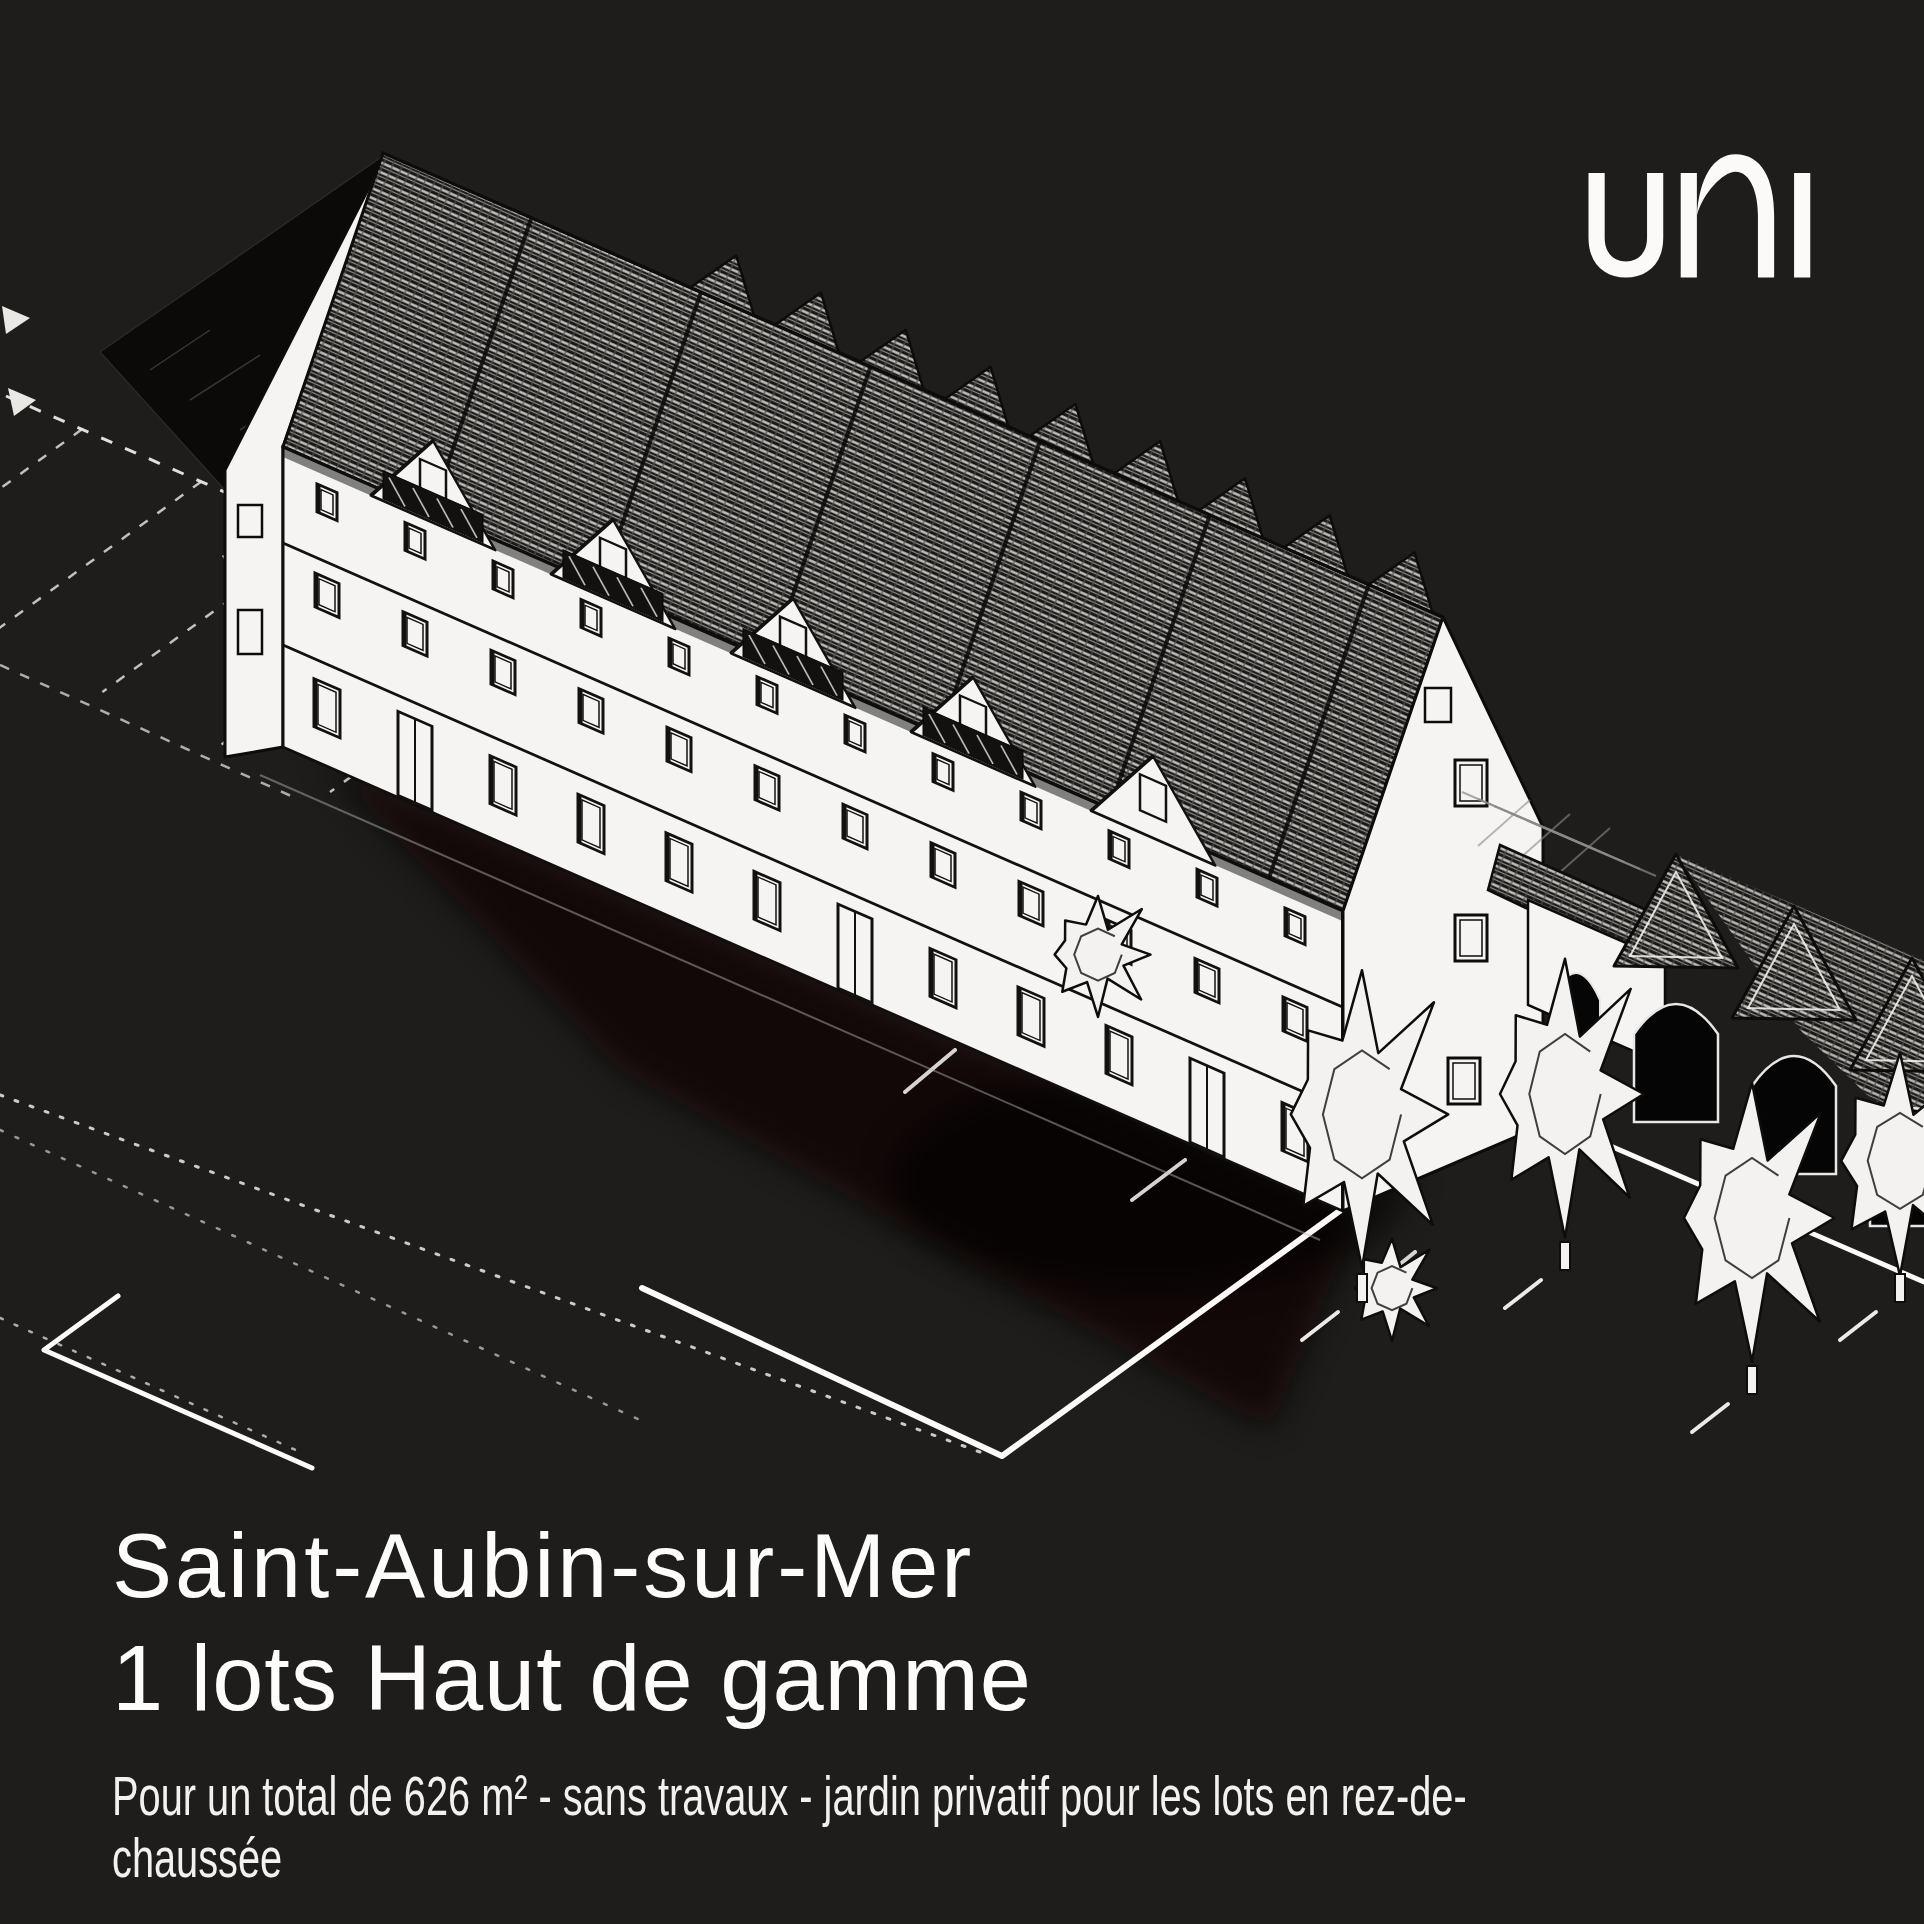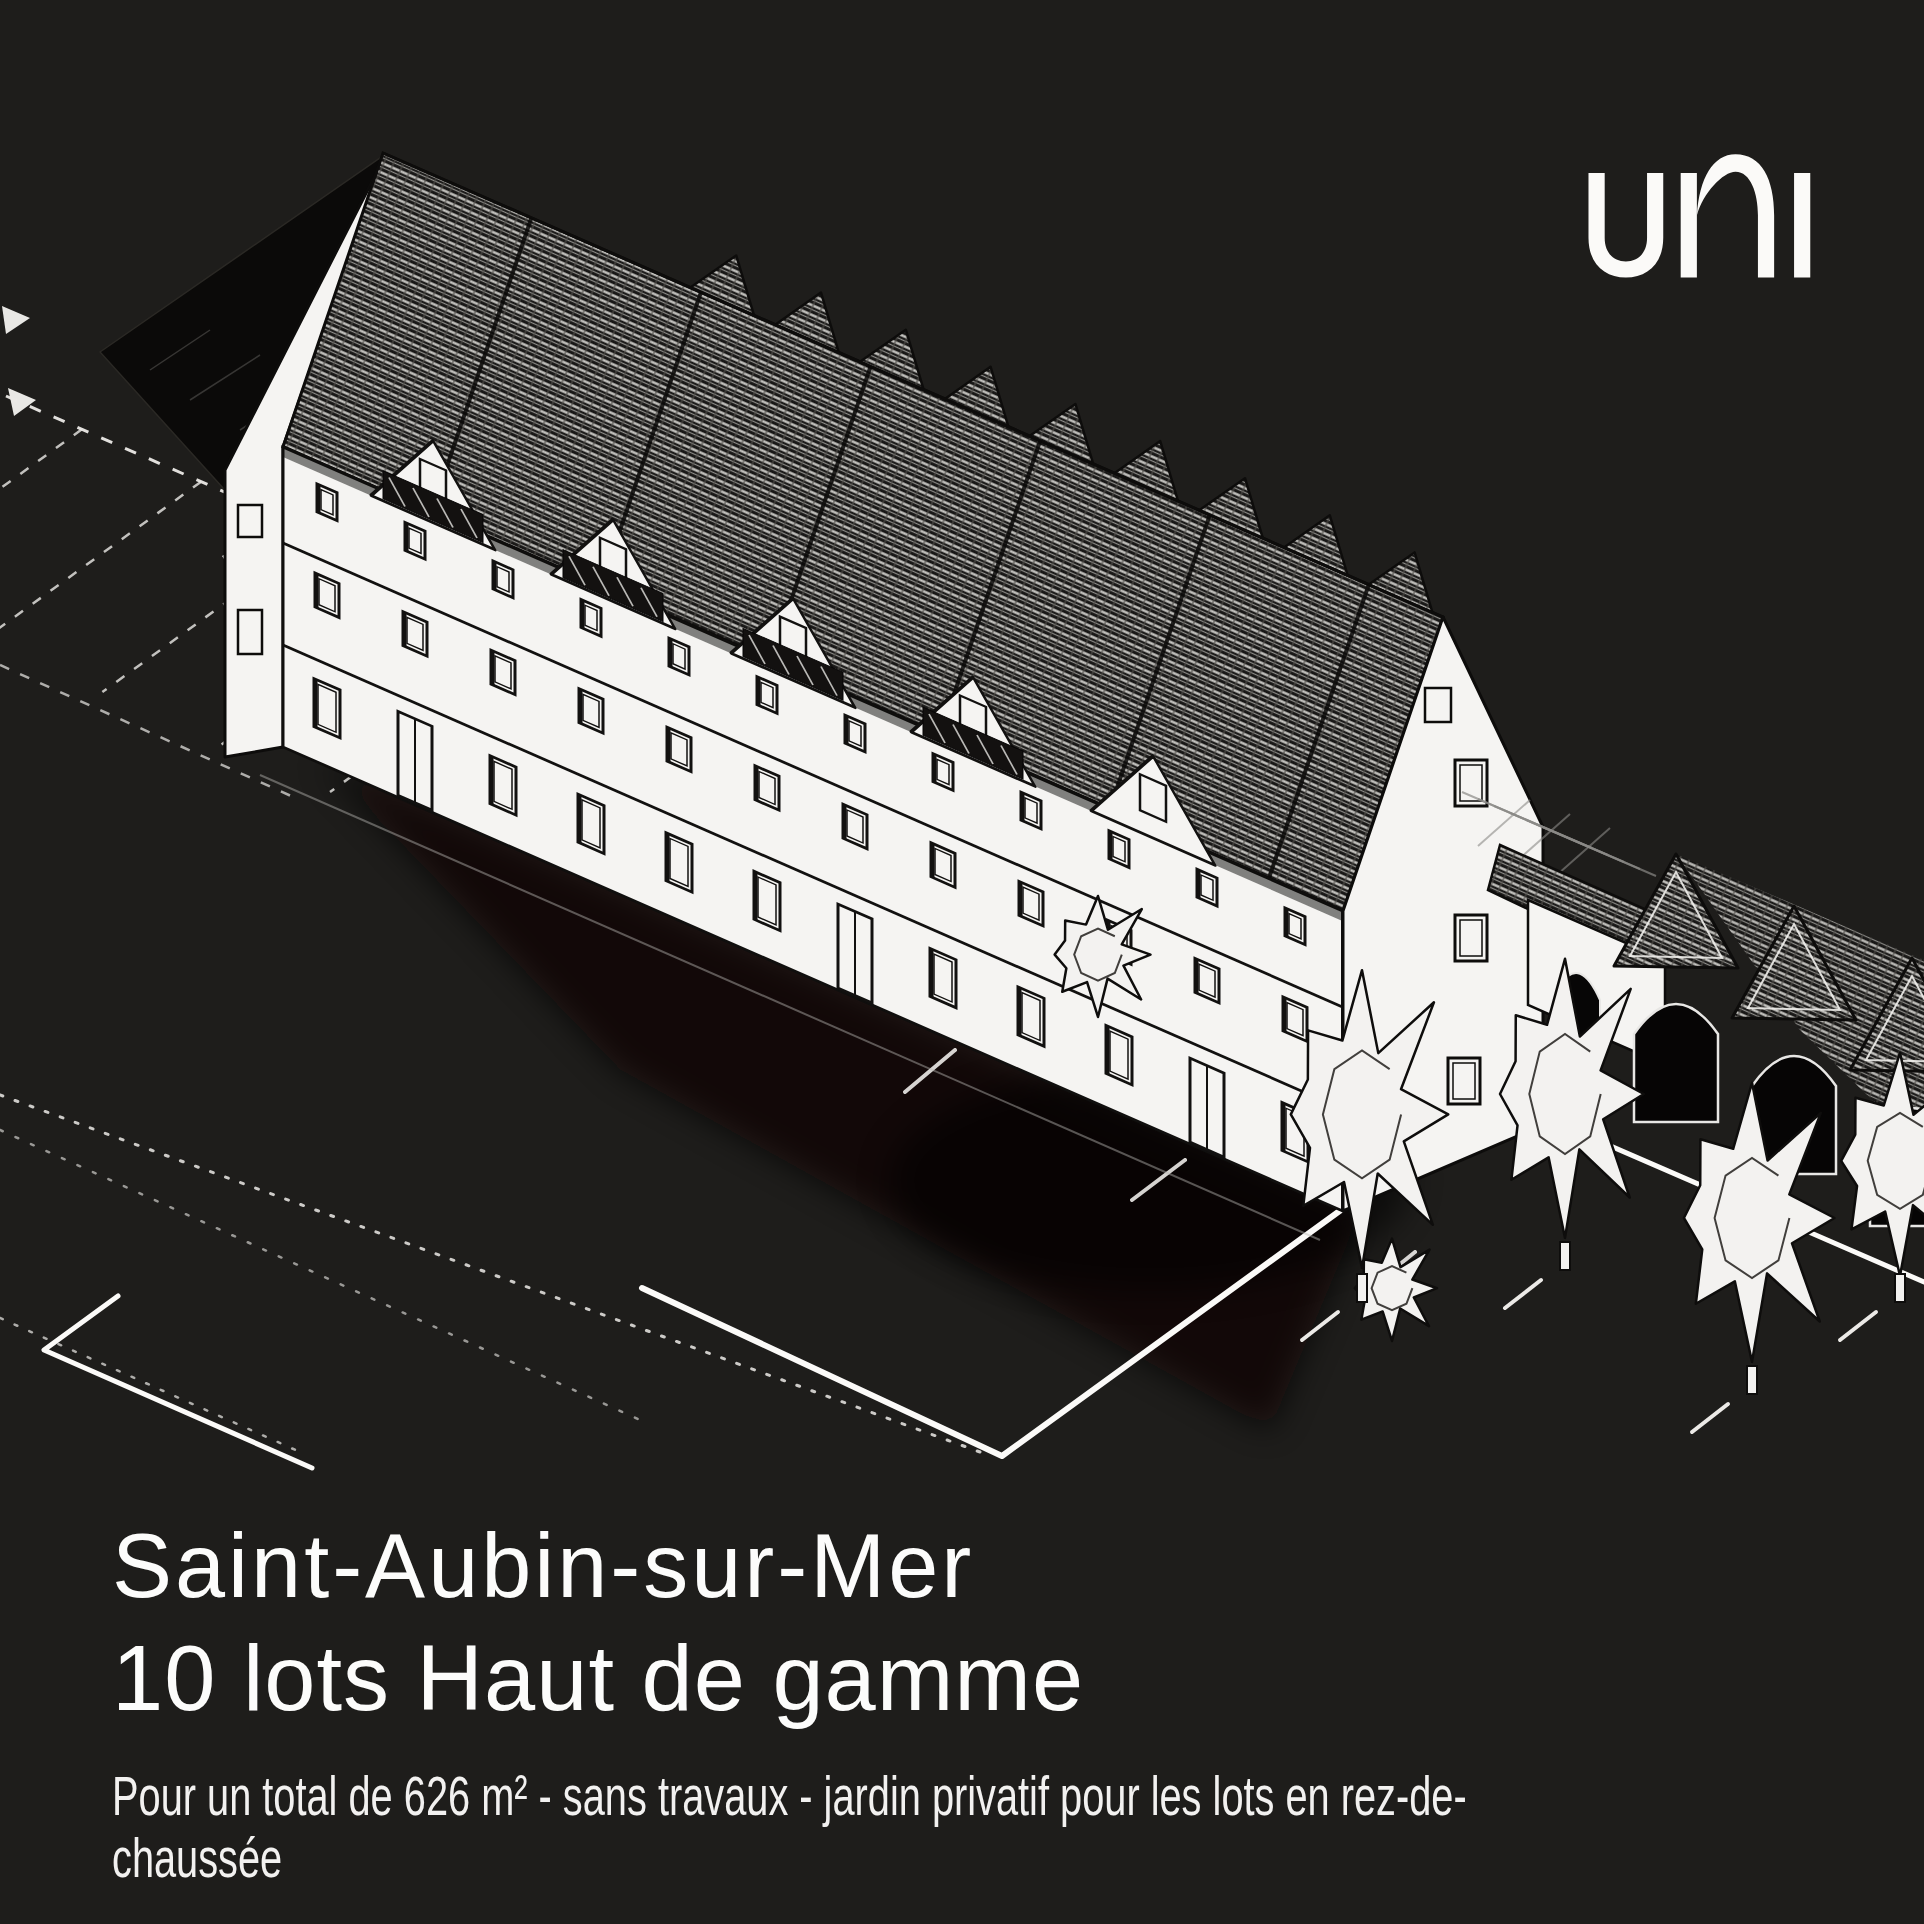--- a/index.html
+++ b/index.html
@@ -290,19 +290,19 @@
         <path d="M12,20 V72 C12,93 25,104 42,104 C59,104 72,93 72,72 V20 H59 V72 C59,84 52,91 42,91 C32,91 25,84 25,72 V20 Z"></path>
         <path d="M86,20 H99 V104 H86 Z"></path>
         <path d="M99,54 C101,24 112,5 130,5 C151,5 161,25 161,54 V104 H148 V54 C148,36 142,19 130,19 C120,19 104,36 99,54 Z"></path>
         <path d="M177,20 H190 V104 H177 Z"></path>
       </g>
     </svg>
   </div>
 
   <div class="caption">
     <div class="h1">Saint-Aubin-sur-Mer</div>
-    <div class="h2">10 lots Haut de gamme</div>
+    <div class="h2">1 lots Haut de gamme</div>
     <p class="body">
       <span>Pour un total de 626 m² - sans travaux - jardin privatif pour les lots en rez-de-</span>
       <span>chaussée</span>
     </p>
   </div>
 </div>
 
 </body></html>

